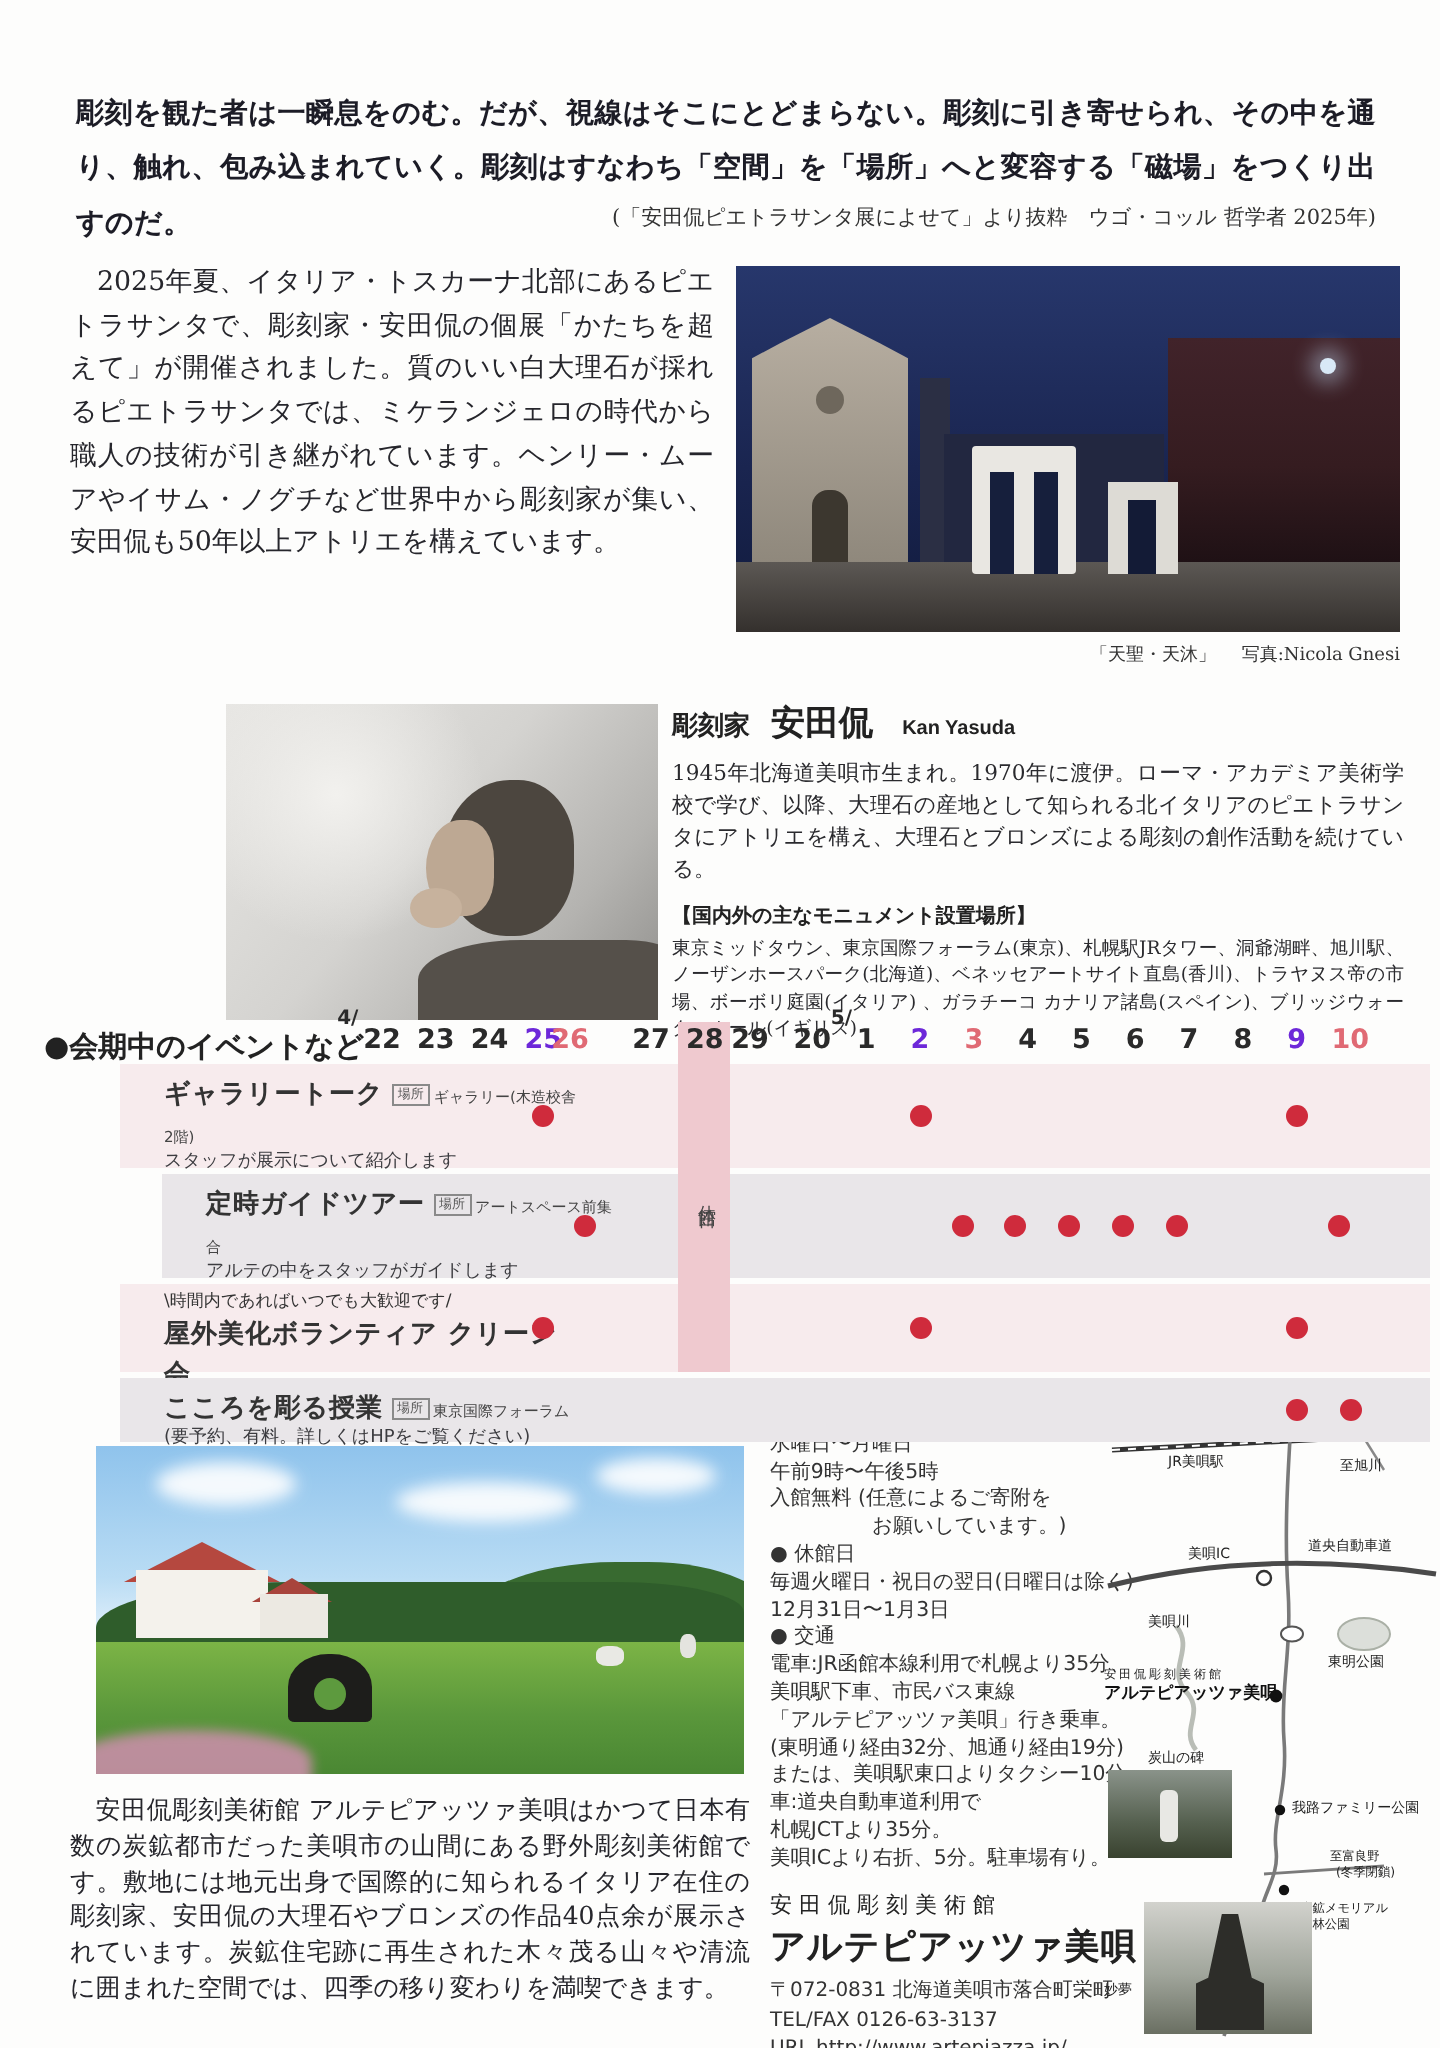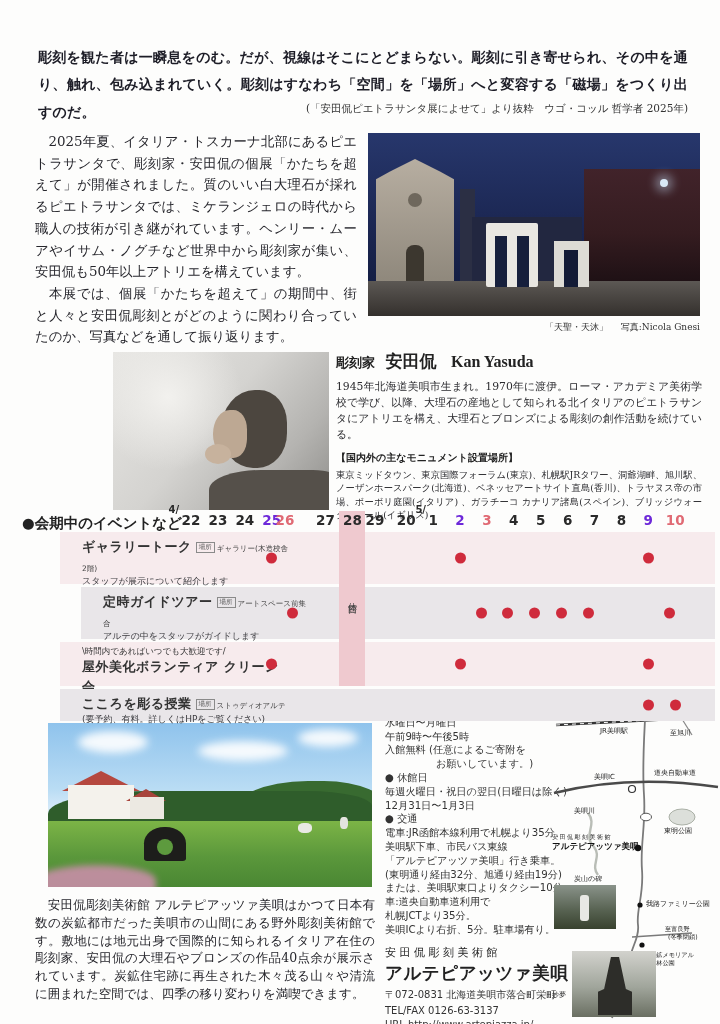--- a/index.html
+++ b/index.html
@@ -53,21 +53,21 @@
   .po-head{position:absolute;left:108px;top:38px;width:66px;height:78px;border-radius:55% 45% 48% 52%;
            background:#4c463f;}
   .po-face{position:absolute;left:100px;top:58px;width:34px;height:48px;border-radius:50% 40% 40% 50%;
            background:#bda893;}
   .po-hand{position:absolute;left:92px;top:92px;width:26px;height:20px;border-radius:50%;background:#c7b29d;}
   .po-shoulder{position:absolute;left:96px;top:118px;width:130px;height:50px;border-radius:40% 20% 0 0;
                background:#55504a;}
   .profile{position:absolute;left:336px;top:350px;width:366px;}
   .profile-name{font-size:13px;font-weight:bold;color:#222;}
   .profile-name .pname{font-size:17px;margin-left:6px;}
-  .profile-name .pname-en{font-size:16px;margin-left:10px;font-family:Liberation Serif, serif;}
+  .profile-name .pname-en{font-size:10px;margin-left:10px;font-family:Liberation Sans, sans-serif;}
   .bio{margin:6px 0 0 0;font-size:10.8px;line-height:1.48;text-align:justify;color:#2a2a2e;}
   .mon-title{margin-top:8px;font-size:10px;font-weight:bold;color:#222;}
   .mon-body{margin:3px 0 0 0;font-size:9.3px;line-height:1.45;text-align:justify;color:#2a2a2e;}
 
   
   .cal-title{position:absolute;left:22px;top:514px;font-size:14.5px;font-weight:bold;color:#222;}
   .cal-band{position:absolute;left:339px;top:511px;width:26px;height:175px;background:#efc9cf;z-index:4;}
   .closed-vert{position:absolute;left:50%;top:84px;transform:translateX(-50%);
                writing-mode:vertical-rl;font-size:9px;color:#444;letter-spacing:2px;}
   .cal-dates{position:absolute;left:60px;top:512px;width:655px;height:20px;z-index:5;}
@@ -141,21 +141,20 @@
 </head>
 <body>
 
 <div class="page">
 
   <div class="quote">彫刻を観た者は一瞬息をのむ。だが、視線はそこにとどまらない。彫刻に引き寄せられ、その中を通り、触れ、包み込まれていく。彫刻はすなわち「空間」を「場所」へと変容する「磁場」をつくり出すのだ。</div>
   <div class="quote-attr">(「安田侃ピエトラサンタ展によせて」より抜粋　ウゴ・コッル 哲学者 2025年)</div>
 
   <div class="intro">
     <p>　2025年夏、イタリア・トスカーナ北部にあるピエトラサンタで、彫刻家・安田侃の個展「かたちを超えて」が開催されました。質のいい白大理石が採れるピエトラサンタでは、ミケランジェロの時代から職人の技術が引き継がれています。ヘンリー・ムーアやイサム・ノグチなど世界中から彫刻家が集い、安田侃も50年以上アトリエを構えています。</p>
-    <p>　本展では、個展「かたちを超えて」の期間中、街と人々と安田侃彫刻とがどのように関わり合っていたのか、写真などを通して振り返ります。</p>
   </div>
 
   <div class="night-photo">
     <div class="np-church"></div>
     <div class="np-rose"></div>
     <div class="np-portal"></div>
     <div class="np-tower"></div>
     <div class="np-midblock"></div>
     <div class="np-rightblock"></div>
     <div class="np-lamp"></div>
@@ -244,21 +243,21 @@
           <div class="ev-pre">\時間内であればいつでも大歓迎です/</div>
           <div><span class="ev-title">屋外美化ボランティア クリーン会</span></div>
           <div class="ev-line">各日8:30-10:00<span class="ev-tag">場所</span><span class="ev-place">アートスペース前集合</span></div>
         </div>
         <span class="cal-dot" style="left: 206.2px;"></span>
         <span class="cal-dot" style="left: 394.5px;"></span>
         <span class="cal-dot" style="left: 582.8px;"></span>
       </div>
       <div class="cal-row gray" style="height: 32px;">
         <div class="cal-row-text">
-          <div><span class="ev-title">こころを彫る授業</span><span class="ev-tag">場所</span><span class="ev-place">ストゥディオアルテ</span></div>
+          <div><span class="ev-title">こころを彫る授業</span><span class="ev-tag">場所</span><span class="ev-place">東京国際フォーラム</span></div>
           <div class="ev-line">(要予約、有料。詳しくはHPをご覧ください)</div>
         </div>
         <span class="cal-dot" style="left: 582.8px;"></span>
         <span class="cal-dot" style="left: 609.7px;"></span>
       </div>
     </div>
   <div class="cal-band">
     <span class="closed-vert sans">休館日</span>
   </div>
 
@@ -316,21 +315,21 @@
       <path d="M36,118 c10,12 -6,22 6,34 c8,10 -4,18 4,28" stroke="#b9bdb6" stroke-width="2.4" fill="none"></path>
       <ellipse cx="94" cy="122" rx="5.5" ry="3.8" fill="#fff" stroke="#555" stroke-width="1"></ellipse>
       <ellipse cx="130" cy="122" rx="13" ry="8" fill="#dcdfda" stroke="#aab0a6" stroke-width="1"></ellipse>
       <circle cx="86" cy="153" r="3.2" fill="#111"></circle>
       <circle cx="88" cy="210" r="2.6" fill="#111"></circle>
       <path d="M80,242 L140,238" stroke="#7a7a7a" stroke-width="1.4" fill="none"></path>
       <circle cx="90" cy="250" r="2.6" fill="#111"></circle>
     </svg>
     <span class="map-label" style="left:88px;top:0;">至宮島沼</span>
     <span class="map-label" style="left:10px;top:12px;">至札幌</span>
-    <span class="map-label" style="left:48px;top:32px;">JR美唄駅</span>
+    <span class="map-label" style="left:32px;top:32px;">JR美唄駅</span>
     <span class="map-label" style="left:118px;top:34px;">至旭川</span>
     <span class="map-label" style="left:42px;top:78px;">美唄IC</span>
     <span class="map-label" style="left:102px;top:74px;">道央自動車道</span>
     <span class="map-label" style="left:22px;top:112px;">美唄川</span>
     <span class="map-label" style="left:112px;top:132px;">東明公園</span>
     <span class="map-museum1" style="left:0;top:138px;">安田侃彫刻美術館</span>
     <span class="map-museum2" style="left:0;top:146px;">アルテピアッツァ美唄</span>
     <span class="map-label" style="left:22px;top:180px;">炭山の碑</span>
     <div class="thumb thumb-tanzan">
       <div class="mono"></div>

